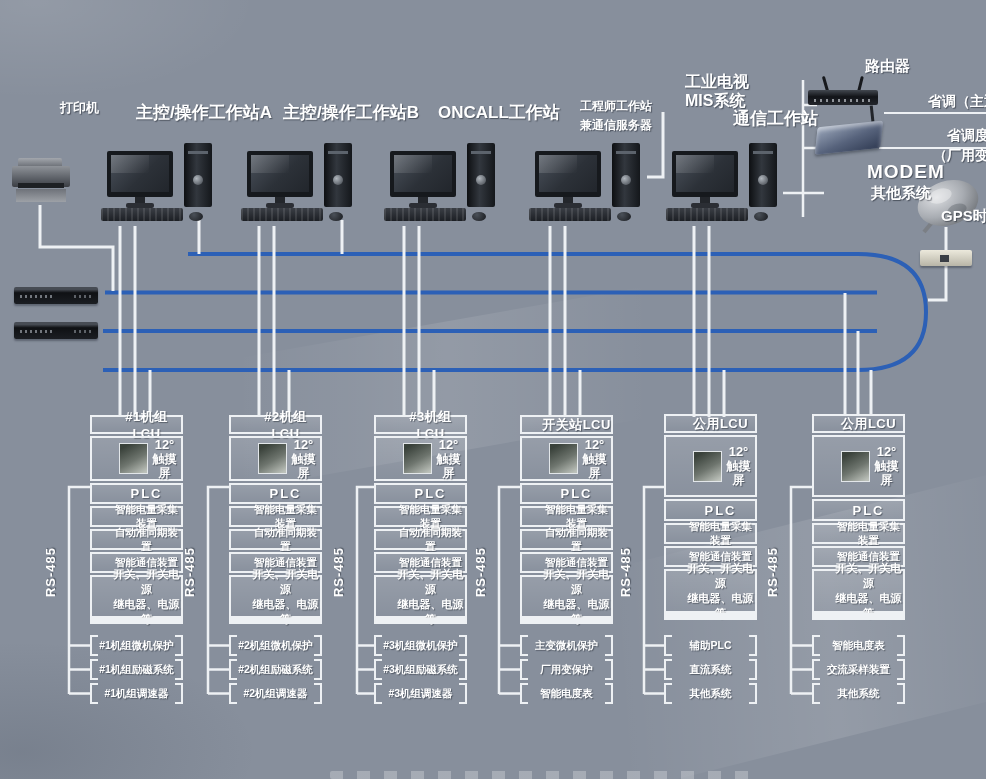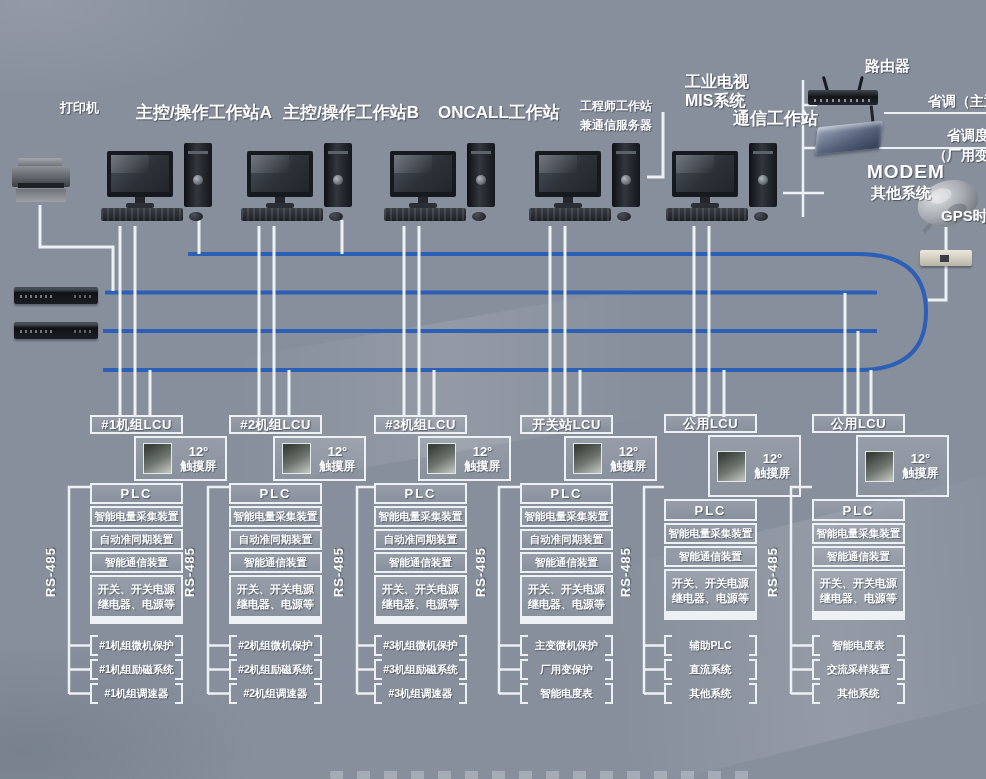--- a/index.html
+++ b/index.html
@@ -85,37 +85,37 @@
        box-shadow:inset 0 3px 4px rgba(255,255,255,.45),0 2px 3px rgba(18,24,34,.4);}
   
   .gpsbox{left:920px;top:250px;width:52px;height:16px;border-radius:2px;
        background:linear-gradient(180deg,#ece9dc,#b8b5a7);box-shadow:0 2px 2px rgba(18,24,34,.35);}
   .gpsbox::before{content:"";position:absolute;left:20px;top:5px;width:9px;height:7px;background:#3a3e44;}
   
   .col{position:absolute;top:0;width:93px;z-index:2;}
   .lrow{position:absolute;left:0;width:93px;box-sizing:border-box;border:2px solid #eef1f4;
         background:linear-gradient(180deg,rgba(255,255,255,.13),rgba(255,255,255,.02));
         color:#fff;font-weight:bold;display:flex;align-items:center;justify-content:center;
-        text-align:center;text-shadow:1px 1px 1px rgba(18,24,34,.45);}
+        text-align:center;text-shadow:1px 1px 1px rgba(18,24,34,.45);padding-left:20px;}
   .A .r-header{top:415px;height:19px;font-size:13px;letter-spacing:.5px;}
   .A .r-screen{top:436px;height:45px;}
   .A .r-plc{top:483px;height:21px;font-size:13px;letter-spacing:2px;}
   .A .r-s1{top:506px;height:21px;font-size:10.5px;}
   .A .r-s2{top:529px;height:21px;font-size:10.5px;}
   .A .r-s3{top:552px;height:21px;font-size:10.5px;}
   .A .r-big{top:575px;height:43px;font-size:11px;line-height:15px;flex-direction:column;}
   .A .r-bottom{top:618px;height:6px;background:#eef1f4;border:none;}
   .B .r-header{top:414px;height:19px;font-size:13px;letter-spacing:.5px;}
   .B .r-screen{top:435px;height:62px;}
   .B .r-plc{top:499px;height:22px;font-size:13px;letter-spacing:2px;}
   .B .r-s1{top:523px;height:21px;font-size:10.5px;}
   .B .r-s2{top:546px;height:21px;font-size:10.5px;}
   .B .r-big{top:569px;height:44px;font-size:11px;line-height:15px;flex-direction:column;}
   .B .r-bottom{top:613px;height:7px;background:#eef1f4;border:none;}
-  .r-screen{justify-content:center;margin-left:44px;}
+  .r-screen{justify-content:center;}
   .screen-sq{width:27px;height:29px;margin-left:7px;border:1px solid #e3e7ea;
        background:linear-gradient(150deg,#39413a 12%,#6e756e 55%,#bcc1ba 95%);}
   .screen-txt{flex:1;text-align:center;font-size:12px;line-height:14px;}
   .screen-txt .deg{font-size:13px;}
   
   .item{position:absolute;width:93px;height:21px;color:#fff;font-weight:bold;font-size:10.5px;
         display:flex;align-items:center;justify-content:center;text-align:center;
         text-shadow:1px 1px 1px rgba(18,24,34,.45);}
   .item::before{content:"";position:absolute;left:0;top:0;bottom:0;width:6px;
         border:2px solid #eef1f4;border-right:none;}

